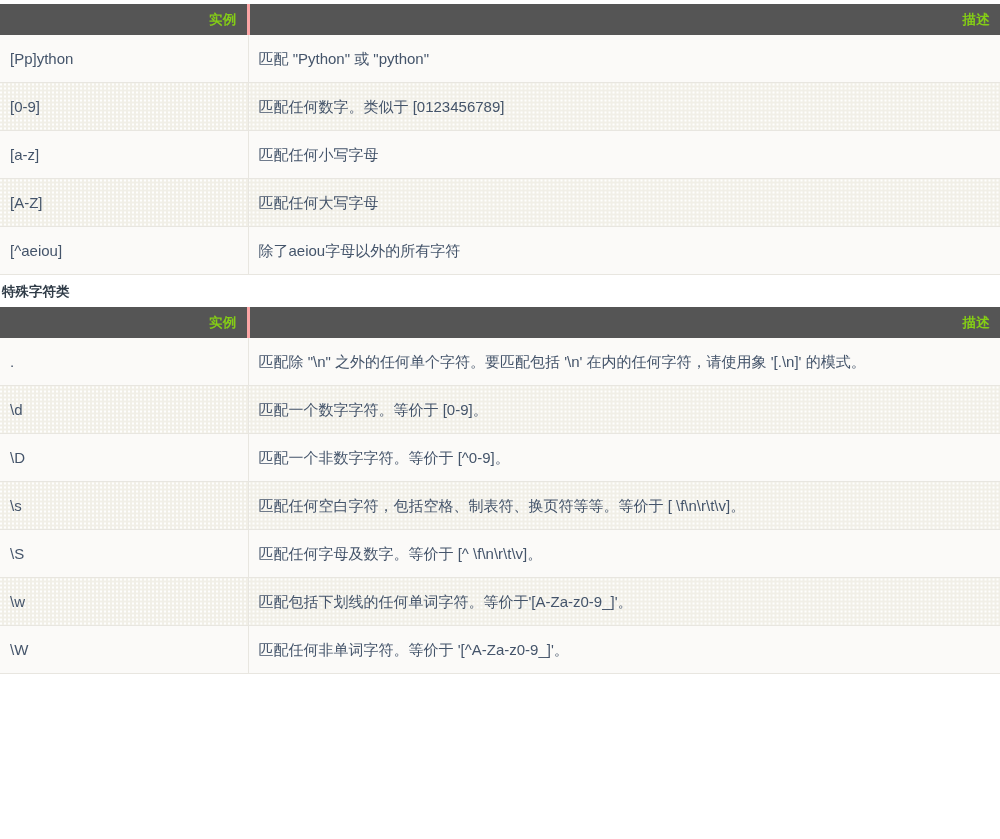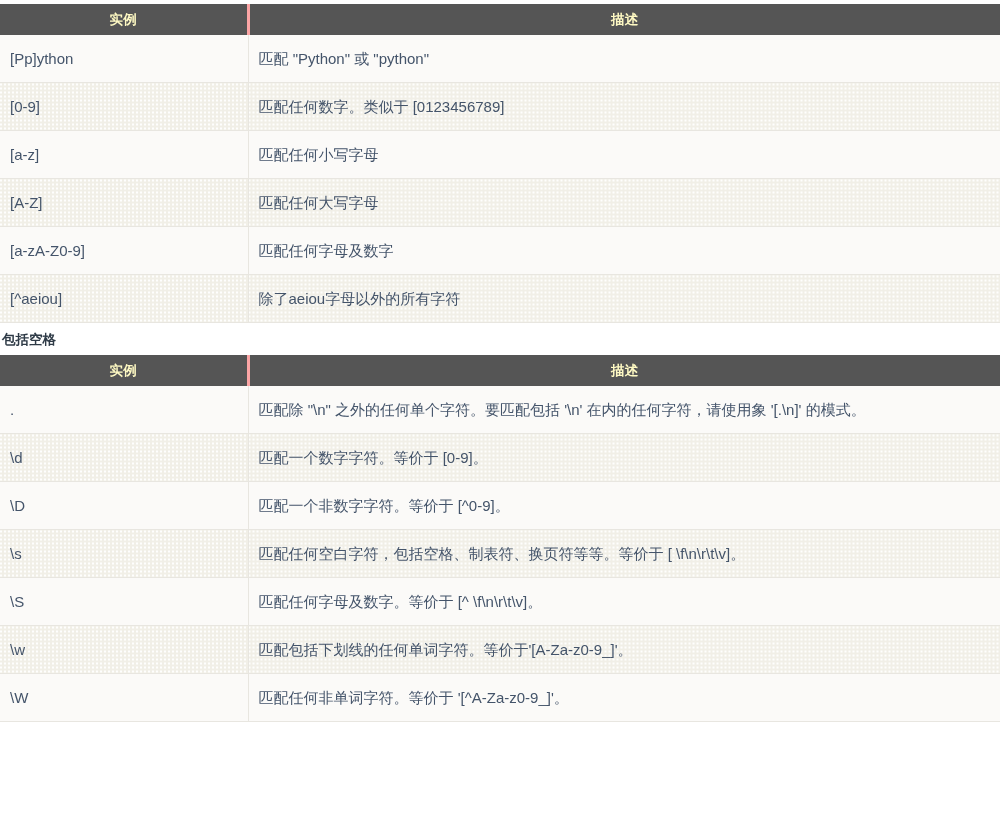--- a/index.html
+++ b/index.html
@@ -24,24 +24,24 @@
     width: 1000px;
     border-collapse: collapse;
     table-layout: fixed;
     font-size: 13.5px;
   }
   table.reftable col.c-example { width: 248px; }
   table.reftable col.c-desc { width: 752px; }
 
   table.reftable thead th {
     background: #555555;
-    color: #fef9c3;
+    color: #84cc16;
     font-weight: bold;
     font-size: 13.5px;
-    text-align: center;
+    text-align: right;
     padding: 7px 10px;
     height: 17px;
     line-height: 17px;
     border: none;
     vertical-align: middle;
     letter-spacing: 0.2px;
   }
   table.reftable thead th.th-desc {
     border-left: 3px solid #fca5a5;
   }
@@ -111,31 +111,27 @@
       </tr>
       <tr>
         <td class="td-example">[a-z]</td>
         <td class="td-desc">匹配任何小写字母</td>
       </tr>
       <tr>
         <td class="td-example">[A-Z]</td>
         <td class="td-desc">匹配任何大写字母</td>
       </tr>
       <tr>
-        <td class="td-example">[a-zA-Z0-9]</td>
-        <td class="td-desc">匹配任何字母及数字</td>
-      </tr>
-      <tr>
         <td class="td-example">[^aeiou]</td>
         <td class="td-desc">除了aeiou字母以外的所有字符</td>
       </tr>
     </tbody>
   </table>
 
-  <div class="section-heading">包括空格</div>
+  <div class="section-heading">特殊字符类</div>
 
   <table class="reftable">
     <colgroup>
         <col class="c-example">
         <col class="c-desc">
       </colgroup>
     <thead>
       <tr>
         <th class="th-example">实例</th>
         <th class="th-desc">描述</th>

